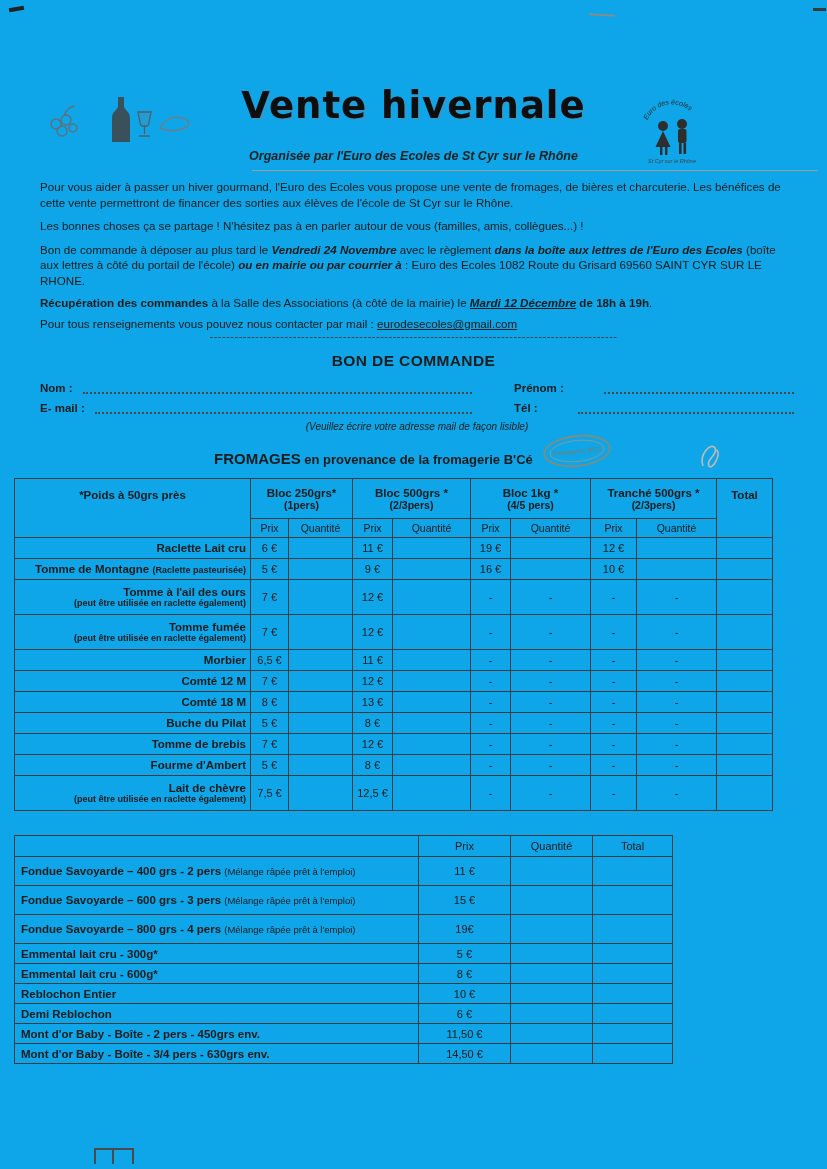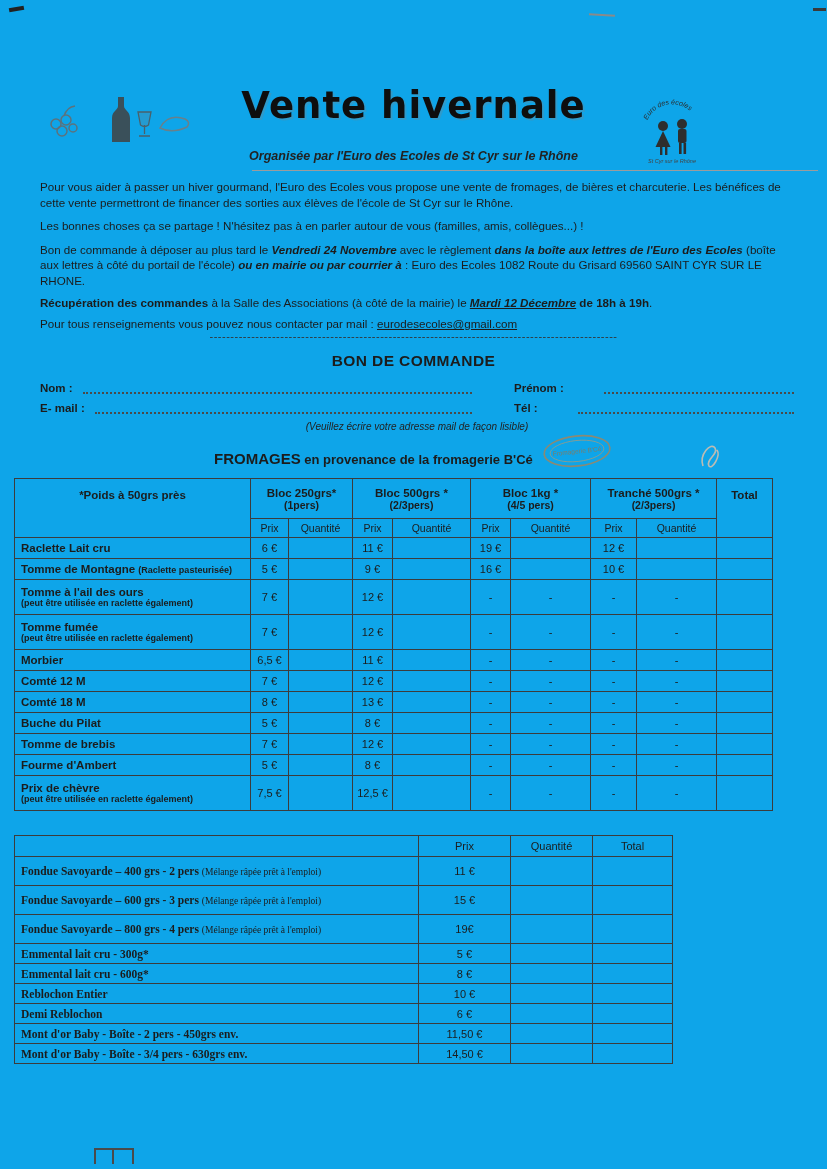--- a/index.html
+++ b/index.html
@@ -58,31 +58,31 @@
   .scribble { position: absolute; left: 697px; top: 436px; }
 
   
   table { border-collapse: collapse; table-layout: fixed; }
   .t1 { position: absolute; left: 14px; top: 478px; width: 758px; }
   .t1 th, .t1 td { border: 1px solid #3c3c3c; padding: 1px 4px; overflow: hidden; }
   .t1 .grp { font-size: 11.5px; font-weight: bold; text-align: center; vertical-align: middle; height: 40px; }
   .t1 .grp .l2 { font-size: 10.5px; }
   .t1 .corner, .t1 .totalh { font-size: 11.5px; font-weight: bold; text-align: center; vertical-align: top; padding-top: 10px; }
   .t1 .sub th { font-size: 10.5px; font-weight: normal; text-align: center; height: 19px; }
-  .t1 td.pcell { font-size: 11.5px; font-weight: bold; text-align: left; padding-left: 6px; }
+  .t1 td.pcell { font-size: 11.5px; font-weight: bold; text-align: right; padding-left: 6px; }
   .t1 .note { font-size: 9px; font-weight: bold; }
   .t1 tr.stackr .note { display: block; line-height: 10px; }
   .t1 td.num { text-align: center; font-size: 11px; font-weight: normal; }
   .t1 tr.short td { height: 21px; }
   .t1 tr.tall td { height: 35px; }
 
   .t2 { position: absolute; left: 14px; top: 835px; width: 658px; }
   .t2 th, .t2 td { border: 1px solid #3c3c3c; padding: 1px 6px; overflow: hidden; }
   .t2 thead th { font-size: 11px; font-weight: normal; text-align: center; height: 21px; }
-  .t2 td.pcell { font-size: 11.5px; font-weight: bold; text-align: left; font-family: Liberation Serif, serif; }
+  .t2 td.pcell { font-size: 11.5px; font-weight: bold; text-align: left; }
   .t2 .note { font-size: 9.5px; font-weight: normal; }
   .t2 td.num { text-align: center; font-size: 11px; }
   .t2 tr.fondue td { height: 29px; }
   .t2 tr.plain td { height: 20px; }
 
   
   .bottom-frag { position: absolute; left: 94px; top: 1148px; width: 40px; height: 16px; border-top: 2px solid #4a4a4a; }
   .bottom-frag .vt { position: absolute; top: 0; width: 2px; height: 14px; background: #4a4a4a; }
   .vt1 { left: 0; } .vt2 { left: 18px; } .vt3 { left: 38px; }
 </style>
@@ -355,21 +355,21 @@
           <td class="num"></td>
         <td class="num">8 €</td>
           <td class="num"></td>
         <td class="num">-</td>
           <td class="num">-</td>
         <td class="num">-</td>
           <td class="num">-</td>
         <td class="num"></td>
       </tr>
       <tr class="tall stackr">
-        <td class="pcell"><span>Prix de chèvre</span> <span class="note">(peut être utilisée en raclette également)</span></td>
+        <td class="pcell"><span>Lait de chèvre</span> <span class="note">(peut être utilisée en raclette également)</span></td>
         <td class="num">7,5 €</td>
           <td class="num"></td>
         <td class="num">12,5 €</td>
           <td class="num"></td>
         <td class="num">-</td>
           <td class="num">-</td>
         <td class="num">-</td>
           <td class="num">-</td>
         <td class="num"></td>
       </tr>

